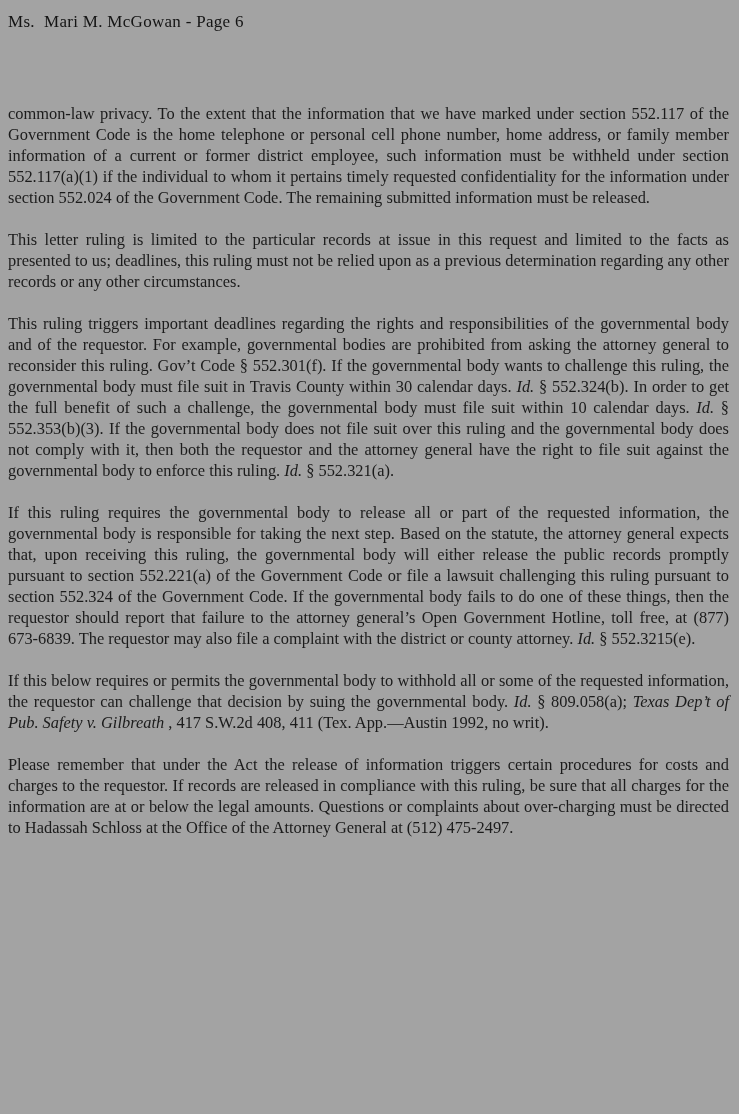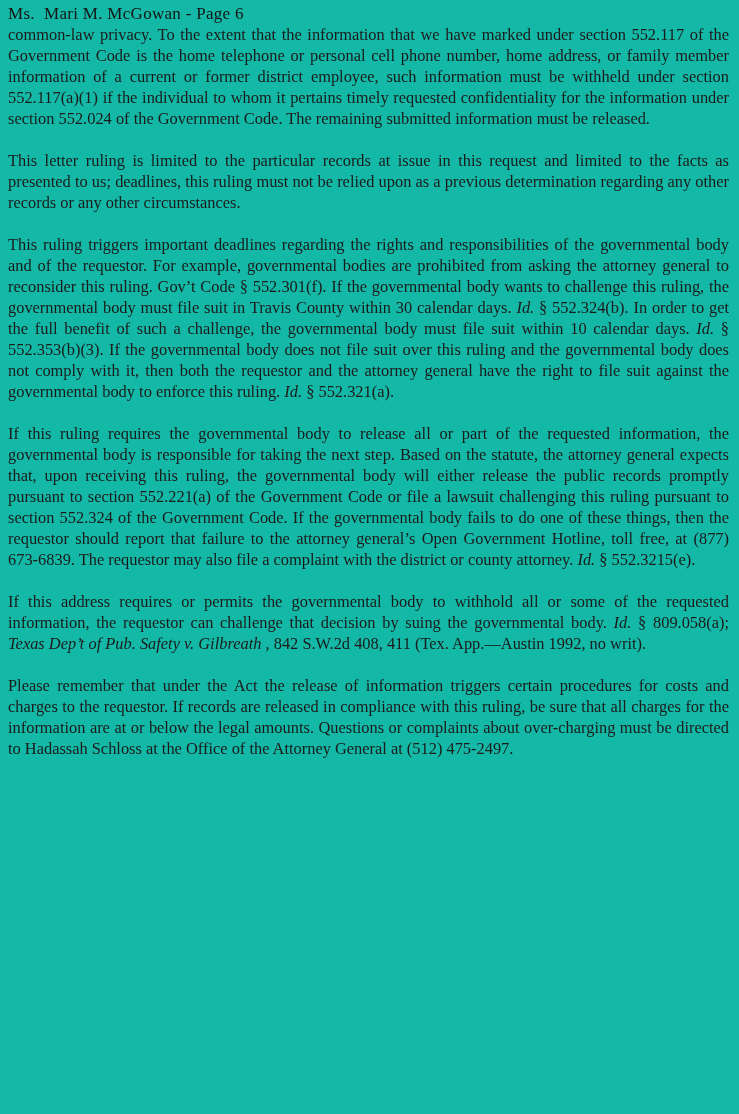--- a/index.html
+++ b/index.html
@@ -5,34 +5,35 @@
   html, body {
     margin: 0;
     padding: 0;
     background: #ffffff;
   }
   .page {
     position: relative;
     width: 739px;
     height: 1114px;
     box-sizing: border-box;
-    background: #14b8a6;
+    background: #a3a3a3;
     color: #181818;
     font-family: "Liberation Serif", "DejaVu Serif", serif;
-    padding: 4px 10px 0 8px;
+    padding: 12px 10px 0 8px;
     overflow: hidden;
   }
   .page-header {
     font-size: 17px;
     line-height: 20px;
     letter-spacing: 0.3px;
     color: #141414;
     white-space: pre-wrap;
   }
   .doc-body {
+    margin-top: 71px;
     font-family: Liberation Serif, serif;
   }
   .doc-body p {
     font-size: 16.4px;
     line-height: 21px;
     text-align: justify;
     margin: 0 0 21px 0;
     color: #1b1b1b;
   }
   .doc-body p i {
@@ -43,16 +44,16 @@
 <body>
 
 <div class="page">
   <div class="page-header">Ms.  Mari M. McGowan - Page 6</div>
 
   <div class="doc-body">
     <p><span>common-law privacy.  To the extent that the information that we have marked under section 552.117 of the Government Code is the home telephone or personal cell phone number, home address, or family member information of a current or former district employee, such information must be withheld under section 552.117(a)(1) if the individual to whom it pertains timely requested confidentiality for the information under section 552.024 of the Government Code.  The remaining submitted information must be released.</span></p>
     <p><span>This letter ruling is limited to the particular records at issue in this request and limited to the facts as presented to us; deadlines, this ruling must not be relied upon as a previous determination regarding any other records or any other circumstances.</span></p>
     <p><span>This ruling triggers important deadlines regarding the rights and responsibilities of the governmental body and of the requestor.  For example, governmental bodies are prohibited from asking the attorney general to reconsider this ruling.  Gov’t Code § 552.301(f).  If the governmental body wants to challenge this ruling, the governmental body must file suit in Travis County within 30 calendar days.  </span><i>Id.</i><span> § 552.324(b).  In order to get the full benefit of such a challenge, the governmental body must file suit within 10 calendar days.  </span><i>Id.</i><span> § 552.353(b)(3).  If the governmental body does not file suit over this ruling and the governmental body does not comply with it, then both the requestor and the attorney general have the right to file suit against the governmental body to enforce this ruling.  </span><i>Id.</i><span> § 552.321(a).</span></p>
     <p><span>If this ruling requires the governmental body to release all or part of the requested information, the governmental body is responsible for taking the next step.  Based on the statute, the attorney general expects that, upon receiving this ruling, the governmental body will either release the public records promptly pursuant to section 552.221(a) of the Government Code or file a lawsuit challenging this ruling pursuant to section 552.324 of the Government Code.  If the governmental body fails to do one of these things, then the requestor should report that failure to the attorney general’s Open Government Hotline, toll free, at (877) 673-6839.  The requestor may also file a complaint with the district or county attorney.  </span><i>Id.</i><span> § 552.3215(e).</span></p>
-    <p><span>If this address requires or permits the governmental body to withhold all or some of the requested information, the requestor can challenge that decision by suing the governmental body.  </span><i>Id.</i><span> § 809.058(a); </span><i>Texas Dep’t of Pub. Safety v. Gilbreath</i><span> , 842 S.W.2d 408, 411 (Tex. App.—Austin 1992, no writ).</span></p>
+    <p><span>If this below requires or permits the governmental body to withhold all or some of the requested information, the requestor can challenge that decision by suing the governmental body.  </span><i>Id.</i><span> § 809.058(a); </span><i>Texas Dep’t of Pub. Safety v. Gilbreath</i><span> , 417 S.W.2d 408, 411 (Tex. App.—Austin 1992, no writ).</span></p>
     <p><span>Please remember that under the Act the release of information triggers certain procedures for costs and charges to the requestor.  If records are released in compliance with this ruling, be sure that all charges for the information are at or below the legal amounts.  Questions or complaints about over-charging must be directed to Hadassah Schloss at the Office of the Attorney General at (512) 475-2497.</span></p>
   </div>
 </div>
 
 </body></html>

